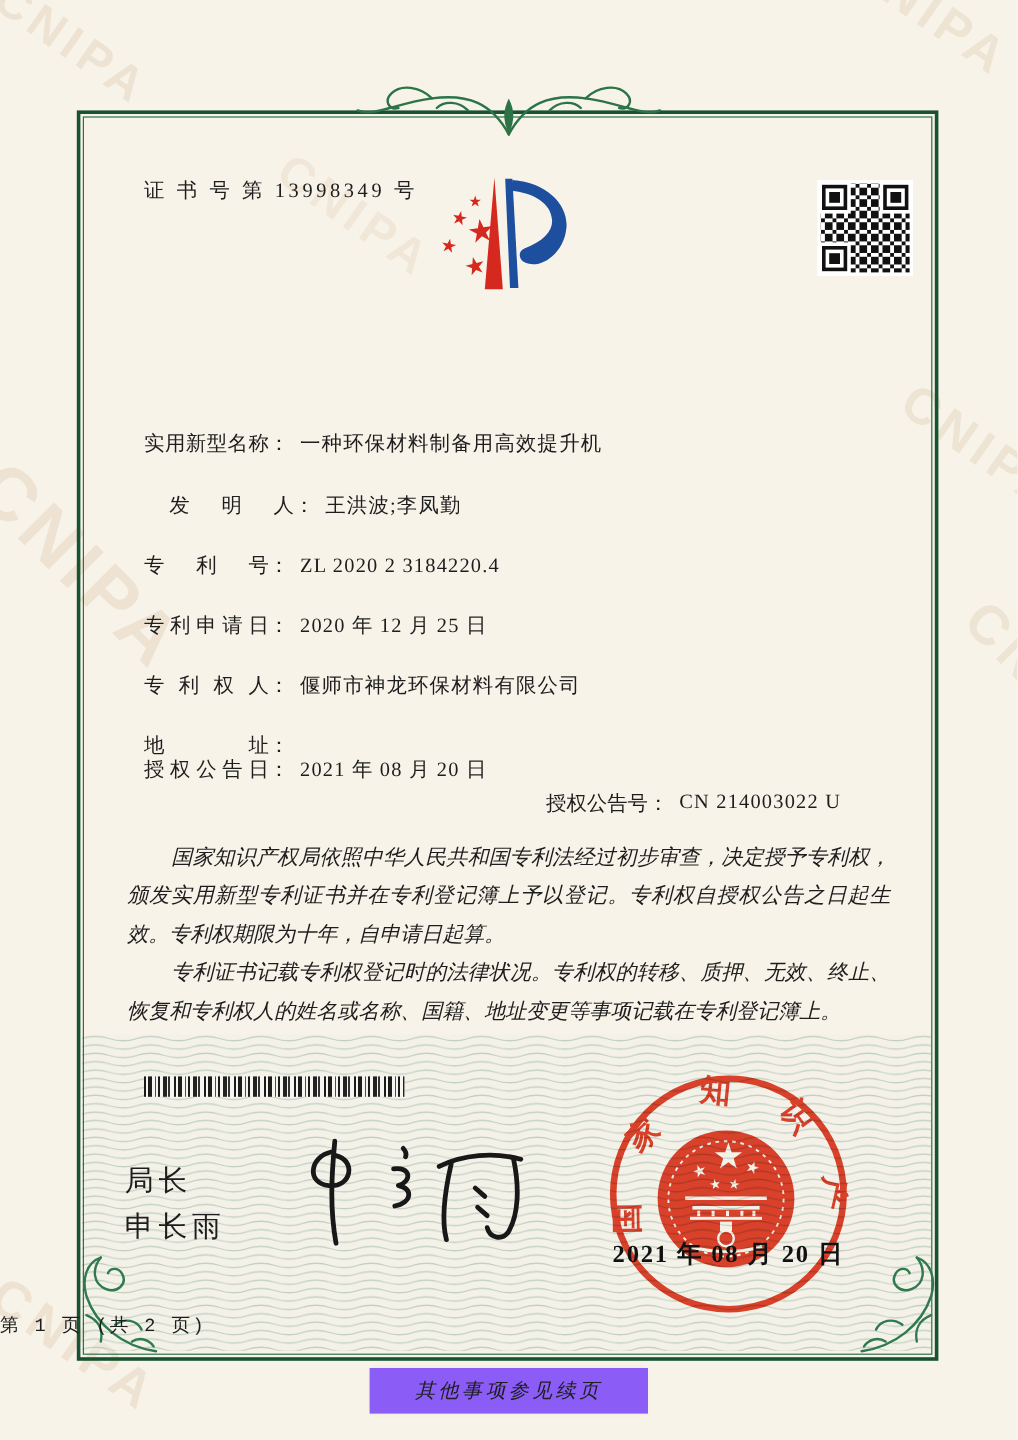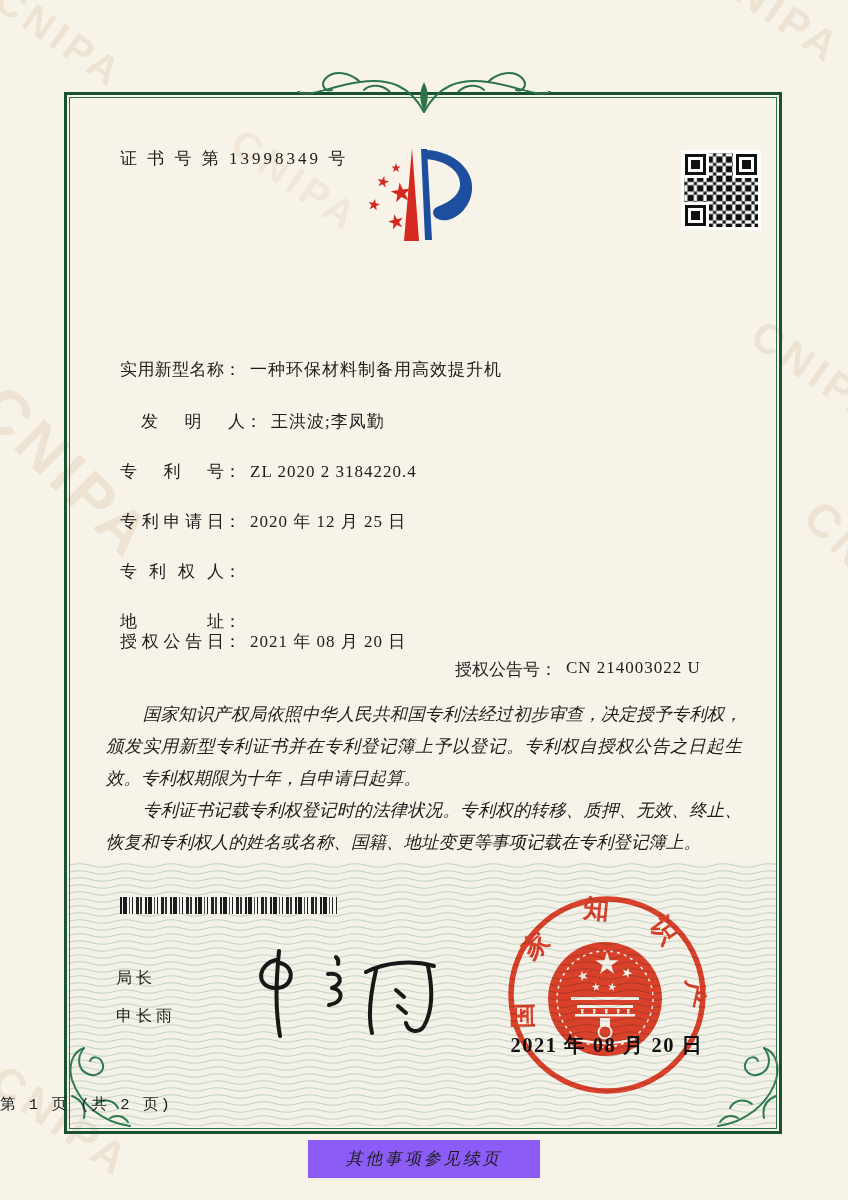--- a/index.html
+++ b/index.html
@@ -26,21 +26,21 @@
   .fval{letter-spacing:1px;white-space:nowrap;}
   .grant2{position:absolute;left:455px;top:658px;display:flex;align-items:flex-start;font-size:17px;}
   .body-text{position:absolute;left:106px;top:698px;width:636px;font-size:17.5px;
              line-height:1.83;text-align:justify;font-style:italic;}
   .body-text p{margin:0;text-indent:2.1em;}
   .barcode{position:absolute;left:120px;top:897px;width:217px;height:17px;background-color:#f6f5ef;
     background-image:repeating-linear-gradient(90deg,
       #1b1b1b 0 2px,transparent 2px 3px,#1b1b1b 3px 7px,transparent 7px 9px,
       #4d4d4d 9px 10px,transparent 10px 12px,#1b1b1b 12px 13px,transparent 13px 16px,
       #222 16px 19px,transparent 19px 20px,#333 20px 22px,transparent 22px 25px);}
-  .signer{position:absolute;left:116px;font-size:16px;letter-spacing:4px;}
+  .signer{position:absolute;left:104px;font-size:24px;letter-spacing:4px;}
   .sig{position:absolute;left:240px;top:938px;}
   .seal{position:absolute;left:506px;top:894px;mix-blend-mode:multiply;opacity:.95;}
   .seal-date{position:absolute;left:506px;top:1031px;width:202px;text-align:center;
              font-size:20.5px;font-weight:600;letter-spacing:1.5px;color:#111;}
   .page-num{position:absolute;left:0;right:0;top:1094px;text-align:left;
             font-size:15.5px;letter-spacing:2px;font-family:Liberation Mono, monospace;}
   .note-box{position:absolute;left:0;right:0;top:1140px;text-align:center;}
   .note-box span{display:inline-block;background:#8b5cf6;padding:8px 38px;
                  font-size:16.5px;font-style:italic;letter-spacing:3px;box-shadow:0 0 4px rgba(0,0,0,.05);}
   .orn{position:absolute;pointer-events:none;}
@@ -162,20 +162,21 @@
     <span class="fval">ZL 2020 2 3184220.4</span>
   </div>
   <div class="frow" style="top:510px;">
     <span class="flabel">专利申请日</span>
       <span class="fcolon">：</span>
     <span class="fval">2020 年 12 月 25 日</span>
   </div>
   <div class="frow" style="top:560px;">
     <span class="flabel">专利权人</span>
       <span class="fcolon">：</span>
+    <span class="fval">偃师市神龙环保材料有限公司</span>
   </div>
   <div class="frow" style="top:610px;">
     <span class="flabel">地址</span>
       <span class="fcolon">：</span>
   </div>
   <div class="frow" style="top:630px;">
     <span class="flabel">授权公告日</span>
       <span class="fcolon">：</span>
     <span class="fval">2021 年 08 月 20 日</span>
   </div>

